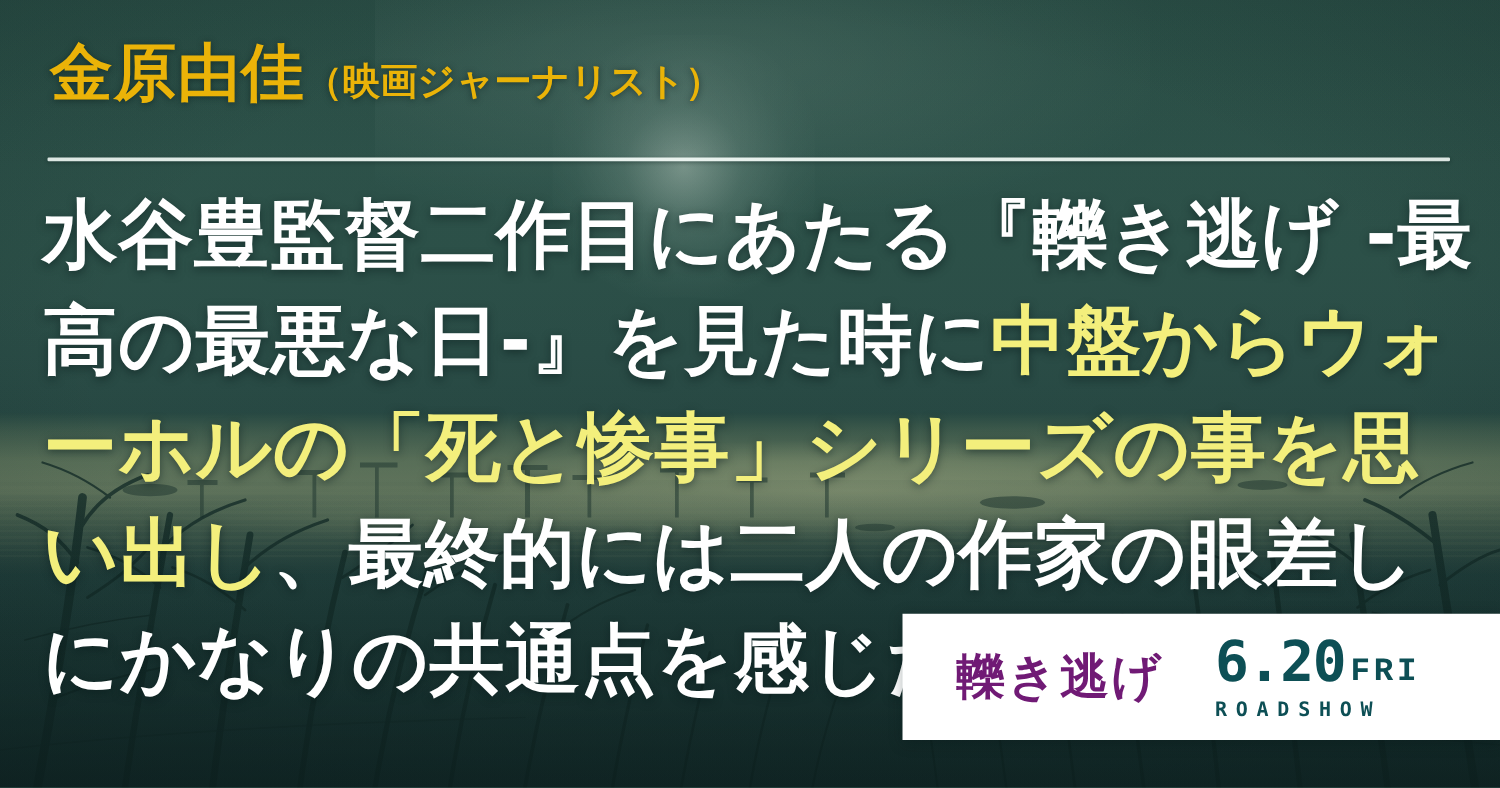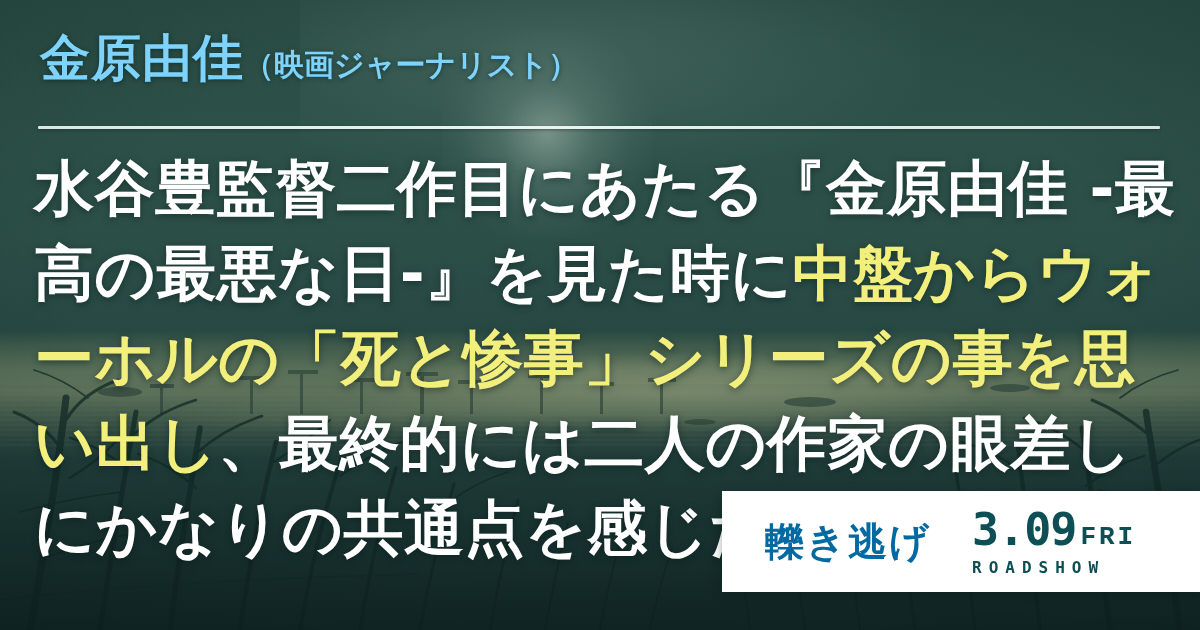--- a/index.html
+++ b/index.html
@@ -85,21 +85,21 @@
     pointer-events:none;
   }
 
   
   .content{ position:absolute; inset:0; }
 
   .speaker{
     position:absolute;
     left:40px; top:33px;
     white-space:nowrap;
-    color:#7dd3fc;
+    color:#eab308;
     text-shadow:0 1px 5px rgba(8,26,26,0.55);
   }
   .speaker-name{
     font-size:50px;
     font-weight:700;
     letter-spacing:1px;
     line-height:1;
     vertical-align:baseline;
   }
   .speaker-role{
@@ -139,21 +139,21 @@
     width:478px; height:101px;
     background:#ffffff;
     display:flex;
     align-items:center;
     box-shadow:0 2px 10px rgba(6,22,22,0.35);
   }
   .logo-left{
     width:244px;
     padding-left:8px;
     text-align:center;
-    color:#0369a1;
+    color:#701a75;
   }
   .logo-title{
     font-size:39px;
     font-weight:700;
     line-height:1.02;
     letter-spacing:2px;
     white-space:nowrap;
   }
   .logo-sub{
     margin-top:3px;
@@ -290,30 +290,30 @@
 
   <div class="content">
 
     <div class="speaker">
       <span class="speaker-name">金原由佳</span><span class="speaker-role">（映画ジャーナリスト）</span>
     </div>
 
     <div class="divider"></div>
 
     <div class="quote">
-      <span>水谷豊監督二作目にあたる『金原由佳 -最高の最悪な日-』を見た時に</span><span class="hl">中盤からウォーホルの「死と惨事」シリーズの事を思い出し</span><span>、最終的には二人の作家の眼差しにかなりの共通点を感じた。</span>
+      <span>水谷豊監督二作目にあたる『轢き逃げ -最高の最悪な日-』を見た時に</span><span class="hl">中盤からウォーホルの「死と惨事」シリーズの事を思い出し</span><span>、最終的には二人の作家の眼差しにかなりの共通点を感じた。</span>
     </div>
 
     <div class="logo-plate">
       <div class="logo-left">
         <div class="logo-title">轢き逃げ</div>
       </div>
       <div class="logo-right">
         <div class="logo-date-row">
-          <span class="logo-date">3.09</span>
+          <span class="logo-date">6.20</span>
           <span class="logo-day">FRI</span>
         </div>
         <div class="logo-roadshow">ROADSHOW</div>
       </div>
     </div>
 
   </div>
 </div>
 
 </body></html>

